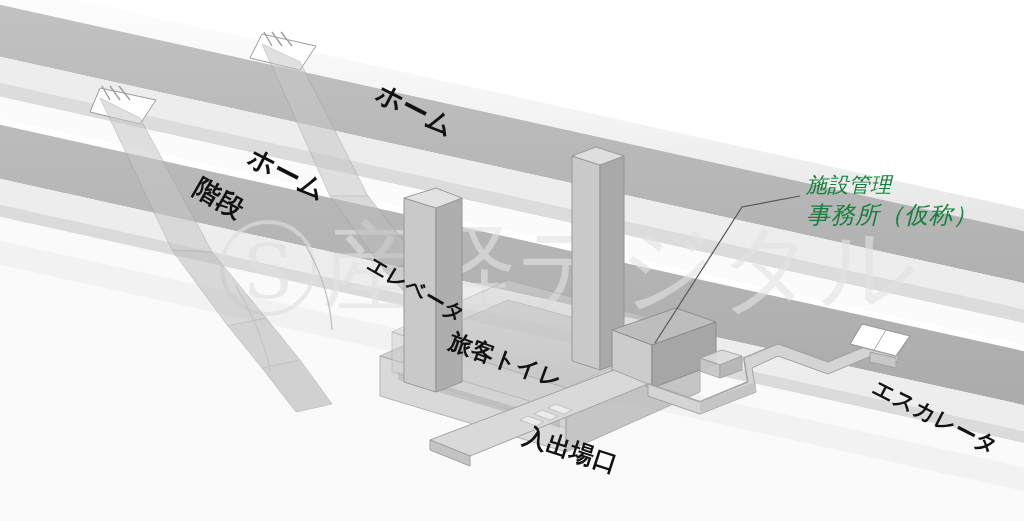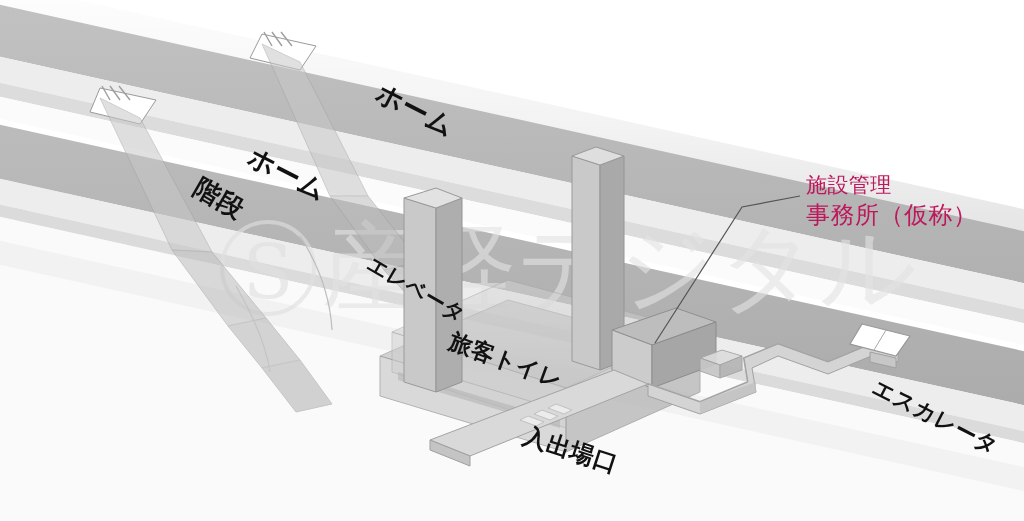--- a/index.html
+++ b/index.html
@@ -2,21 +2,21 @@
 <html><head>
 <meta charset="utf-8">
 <style>
   html,body{margin:0;padding:0;background:#fff;}
   body{width:1024px;height:521px;overflow:hidden;font-family:"Liberation Sans","DejaVu Sans",sans-serif;}
   #stage{position:relative;width:1024px;height:521px;background:#ffffff;overflow:hidden;}
   #scene{position:absolute;inset:0;}
   .lbl{position:absolute;color:#111;font-weight:700;white-space:nowrap;
        font-family:"DejaVu Sans","Liberation Sans",sans-serif;letter-spacing:.02em;}
   .lbl-rot{transform-origin:0 50%;}
-  .lbl-plain{color:#be185d;font-weight:400;line-height:1.32;}
+  .lbl-plain{color:#15803d;font-weight:400;line-height:1.32;font-style:italic;}
   .wm{position:absolute;pointer-events:none;}
 </style>
 </head>
 <body>
 
 <div id="stage">
 
   <svg id="scene" viewBox="0 0 1024 521" width="1024" height="521">
     <defs>
       <linearGradient id="gGround" x1="0" y1="0" x2="0.3" y2="1">

